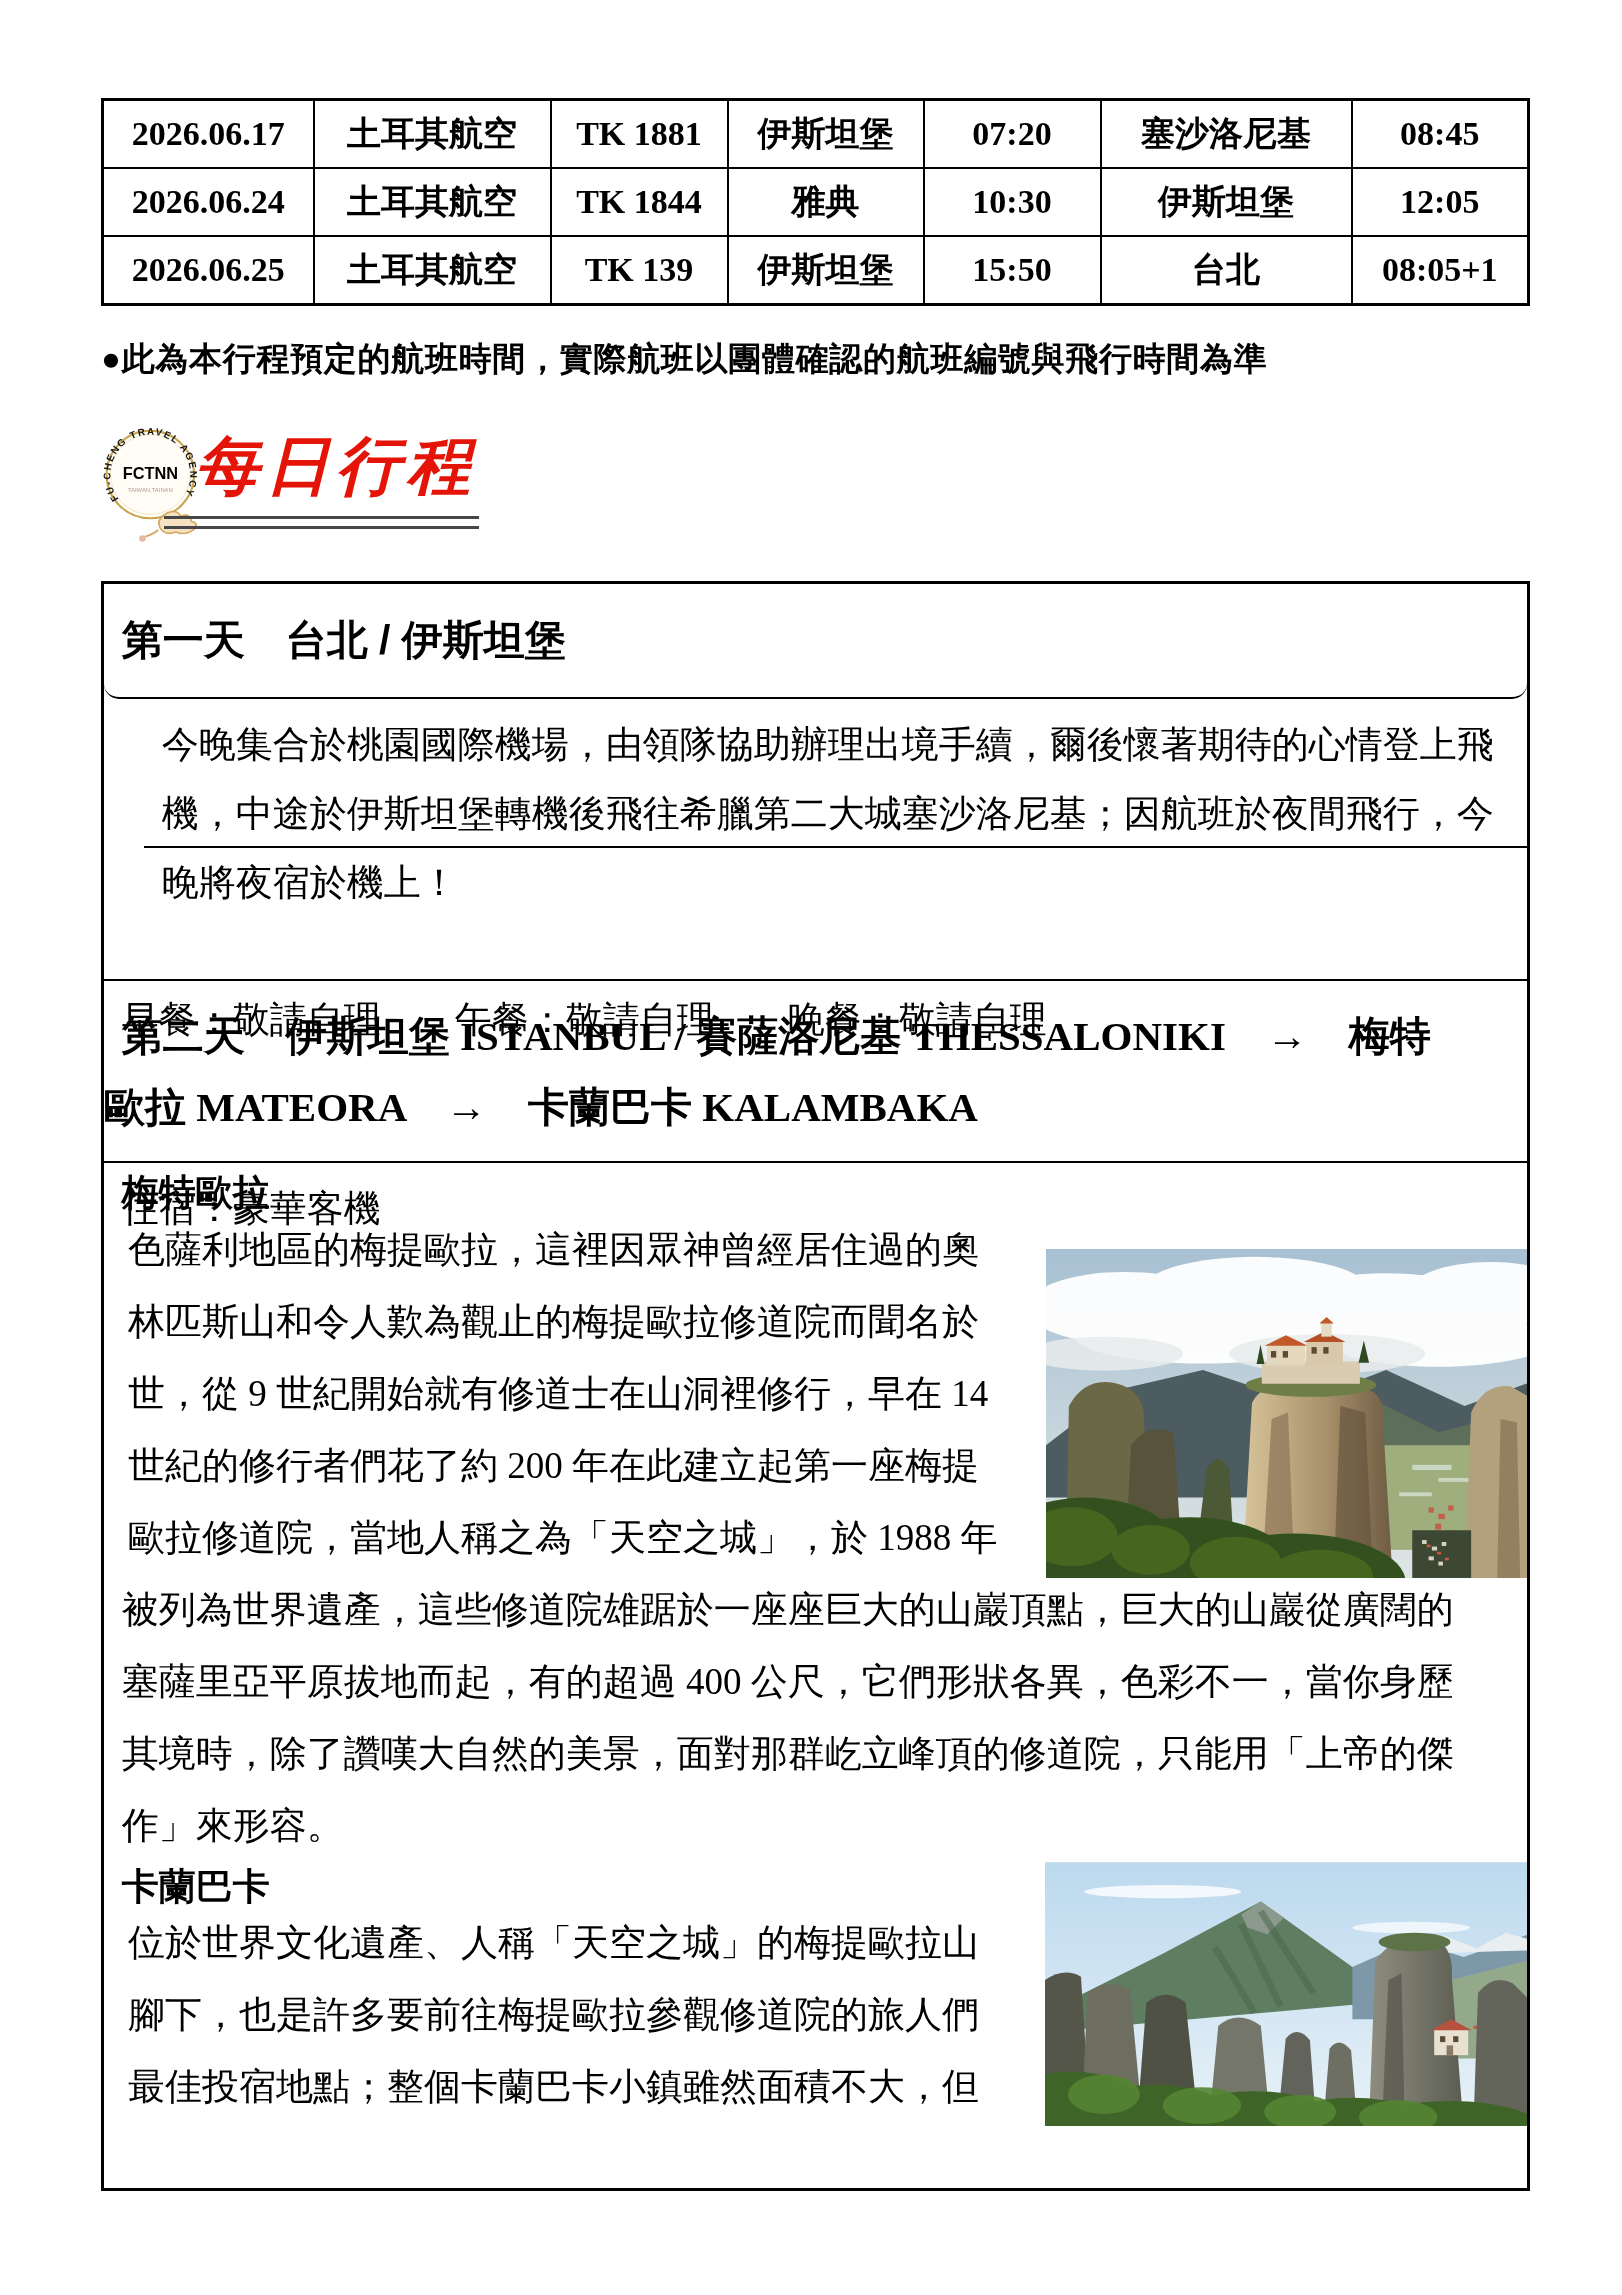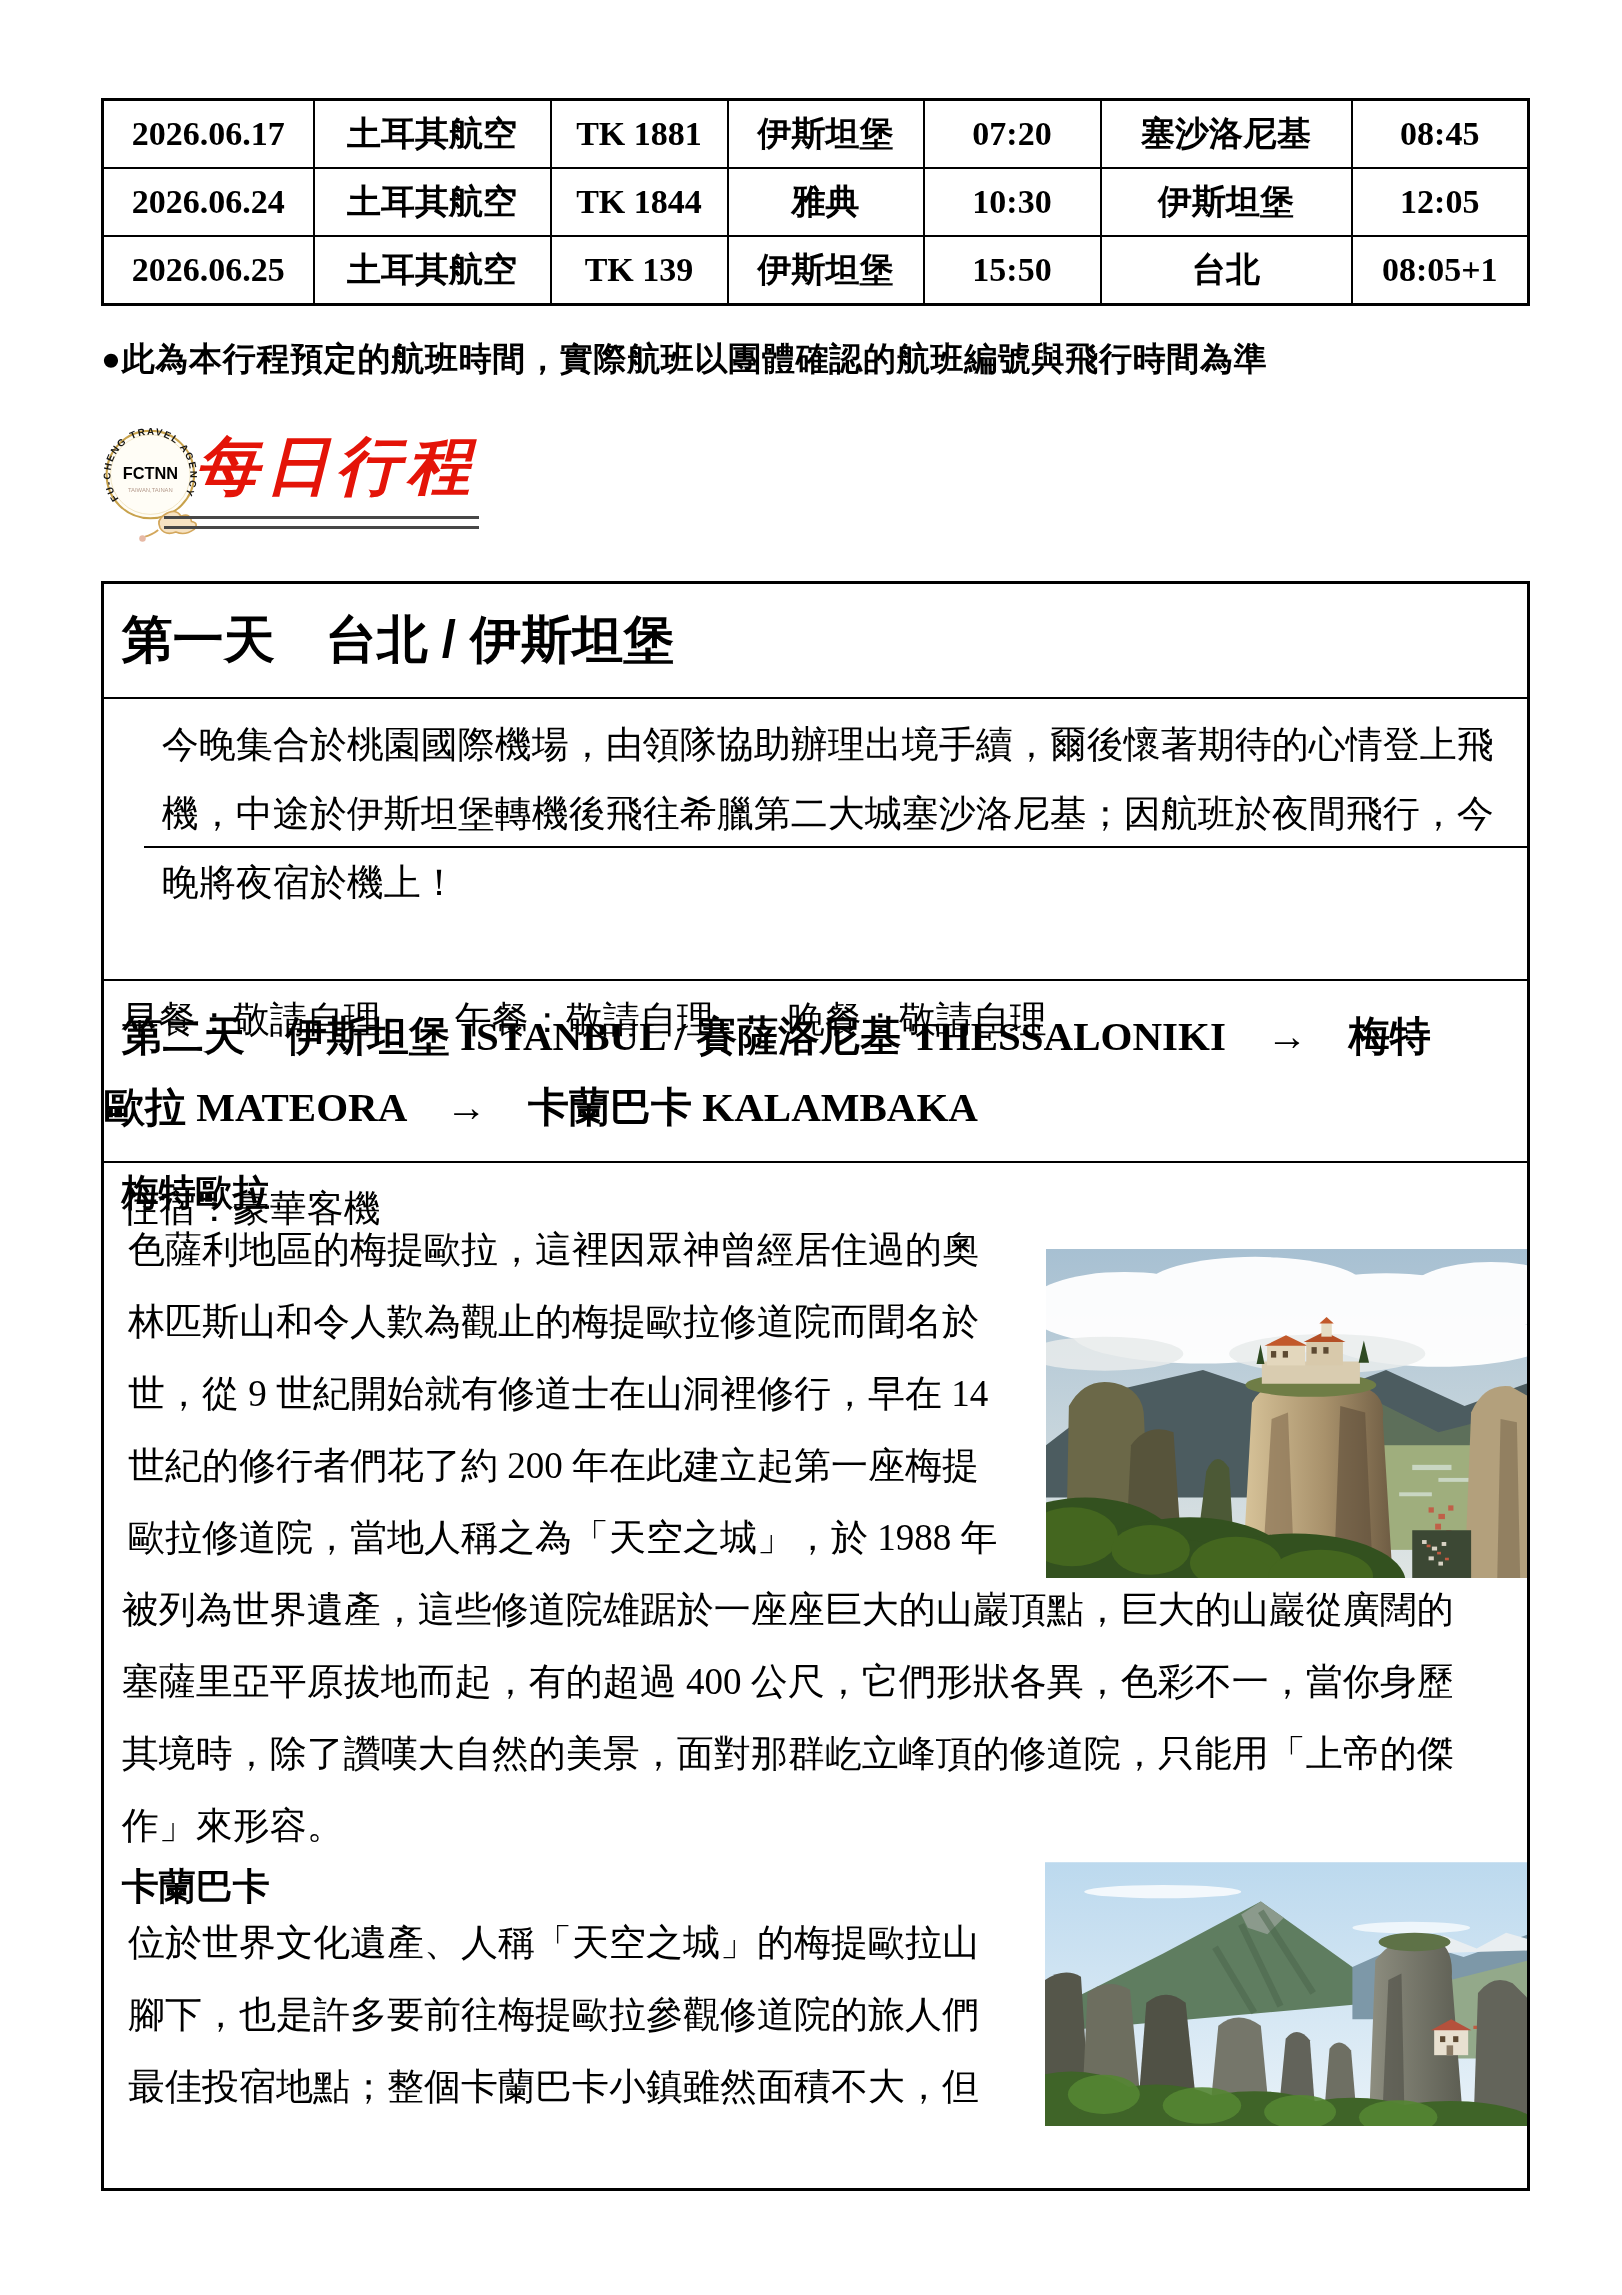--- a/index.html
+++ b/index.html
@@ -25,21 +25,21 @@
       font-family:"Liberation Serif",serif;font-weight:bold;font-style:italic;
       font-size:64px;letter-spacing:6.5px;line-height:79px;}
   .title-underline{position:absolute;height:2.6px;background:#474747;left:164px;width:315px;}
   .u1{top:516px;} .u2{top:526px;}
 
   
   .main-box{position:absolute;left:101px;top:581px;width:1423px;height:1604px;
       border:3.3px solid #000;background:#fff;}
   .sec{box-sizing:border-box;}
   .sec-day1-header{height:115px;border-bottom:2.6px solid #000;display:flex;align-items:center;
-      padding-left:17.7px;font-family:"Liberation Sans",sans-serif;font-weight:bold;font-size:51px;}
+      padding-left:17.7px;font-family:"Liberation Sans",sans-serif;font-weight:bold;font-size:41px;border-radius:15px;}
   .sec-day1-body{height:149px;border-bottom:2.6px solid #000;padding:10.5px 26px 0 17.7px;
       font-size:37px;line-height:69px;white-space:pre;margin-left:40px;}
   .sec-meals{height:133px;border-bottom:2.6px solid #000;padding:14.4px 0 0 17.7px;
       font-family:"Liberation Sans",sans-serif;font-weight:normal;font-size:37px;line-height:63px;white-space:pre;}
   .sec-day2-header{height:182px;border-bottom:2.6px solid #000;padding-top:19.6px;
       font-family:"Liberation Serif",serif;font-weight:bold;font-size:41px;line-height:71px;}
   .d2l1{padding-left:17.7px;} .d2l2{}
   .sec-day2-body{position:relative;height:963px;overflow:hidden;}
   .h-spot{margin:9.2px 0 0 17.7px;height:42px;font-family:"Liberation Sans",sans-serif;
       font-weight:bold;font-size:37px;line-height:42px;}

